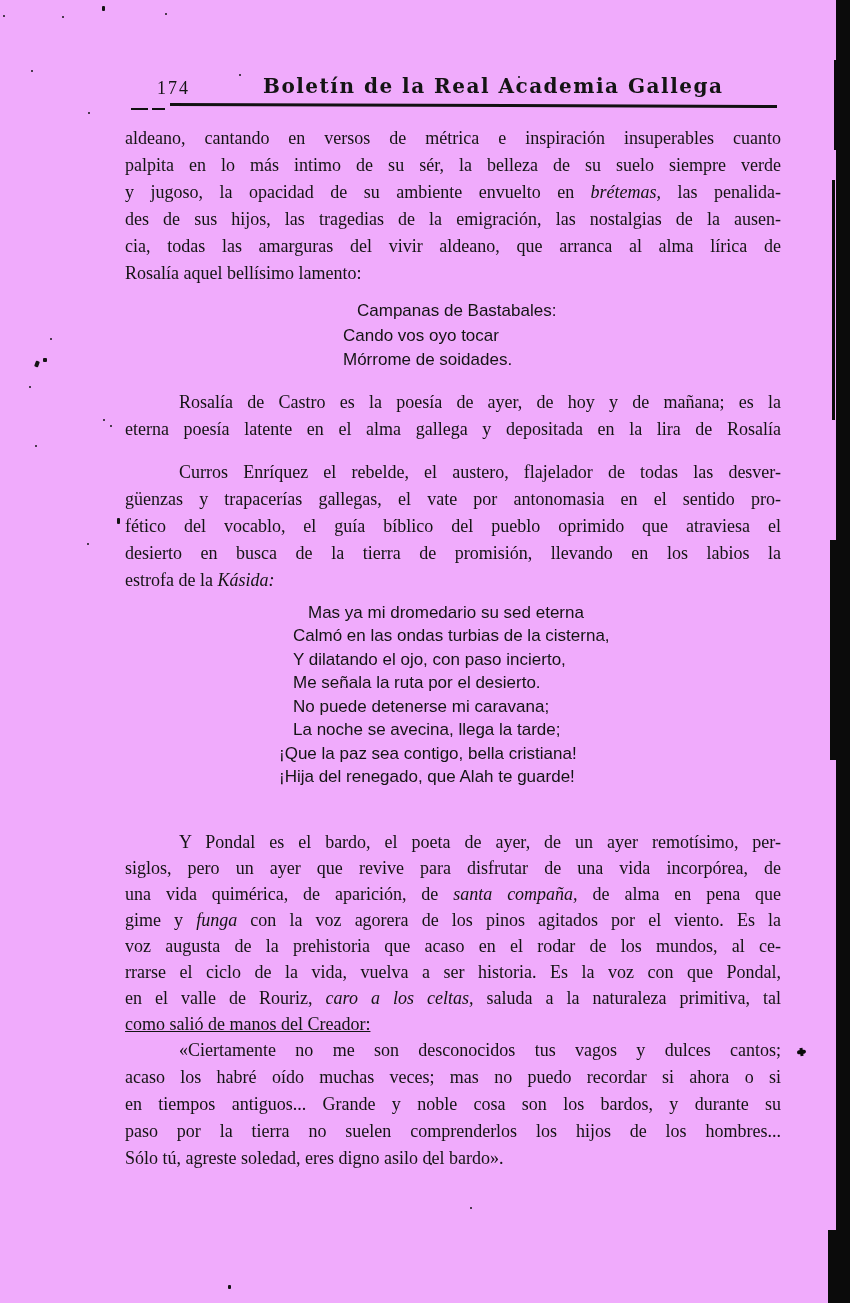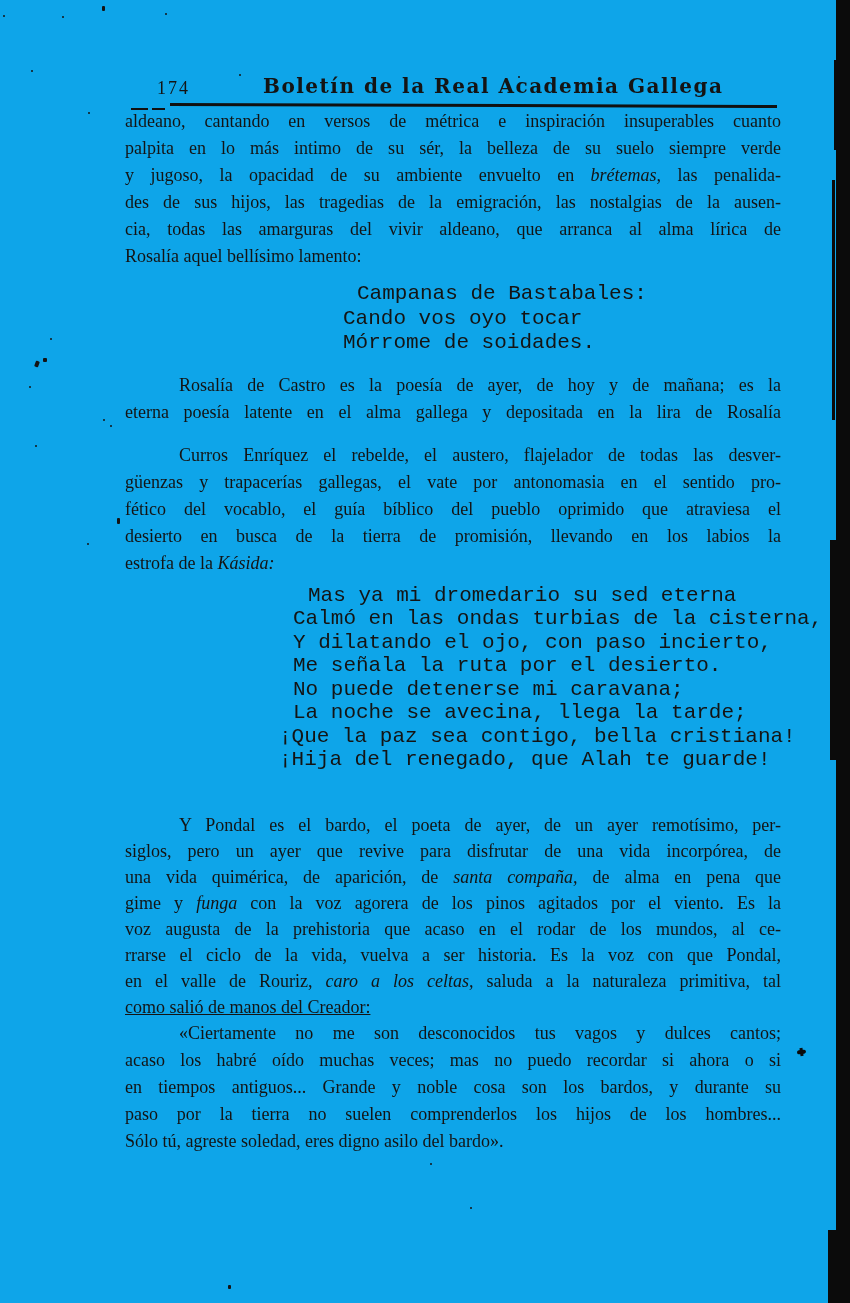--- a/index.html
+++ b/index.html
@@ -1,19 +1,19 @@
 <!DOCTYPE html>
 <html><head>
 <meta charset="utf-8">
 <style>
   html,body{margin:0;padding:0;background:#e8e8e8;}
   .page{
     position:relative;
     width:850px;height:1303px;
-    background:#0ea5e9;
+    background:#f0abfc;
     overflow:hidden;
     font-family:"Liberation Serif", serif;
     color:#141414;
   }
   
   .page-number{
     position:absolute;left:157px;top:78px;
     font-size:18px;letter-spacing:2px;
   }
   .header-title{
@@ -24,34 +24,34 @@
   }
   .header-rule{
     position:absolute;left:170px;top:104px;width:607px;height:3px;
     background:#111;transform:rotate(0.18deg);
   }
   .header-dash{position:absolute;height:2px;background:#111;top:108px;}
   .dash1{left:131px;width:17px;}
   .dash2{left:152px;width:13px;}
   
   .text-column{
-    position:absolute;left:125px;top:108px;width:656px;
+    position:absolute;left:125px;top:125px;width:656px;
     font-size:18px;
   }
   .tline{
     line-height:27px;height:27px;
     text-align:justify;text-align-last:justify;
     white-space:nowrap;overflow:visible;
   }
   .tline.end{text-align-last:left;}
   .tline.ind{text-indent:54px;}
   .blk{margin:0;}
   .blk.verse{
-    font-family:Liberation Mono, monospace;
-    font-size:21px;
+    font-family:Liberation Sans, sans-serif;
+    font-size:17px;
   }
   .vline{line-height:24px;height:24px;white-space:nowrap;}
   
   .binding-stripe{
     position:absolute;right:0;top:0;width:14px;height:1303px;
     background:#0b0b0b;
   }
   .binding-seg{position:absolute;background:#0b0b0b;}
   .seg-a{left:832px;top:180px;width:3px;height:240px;}
   .seg-b{left:830px;top:540px;width:7px;height:220px;}

